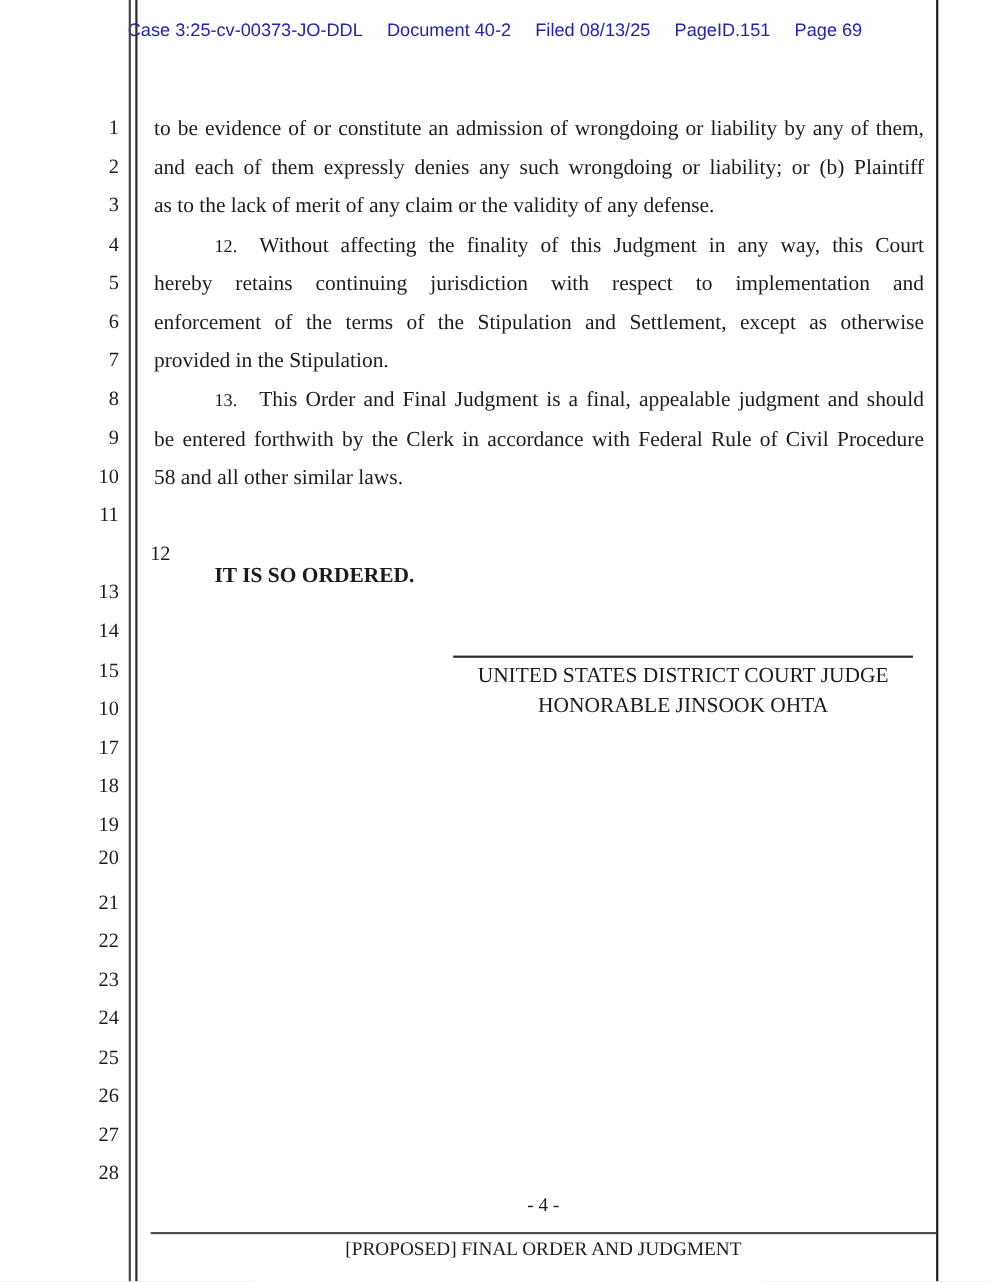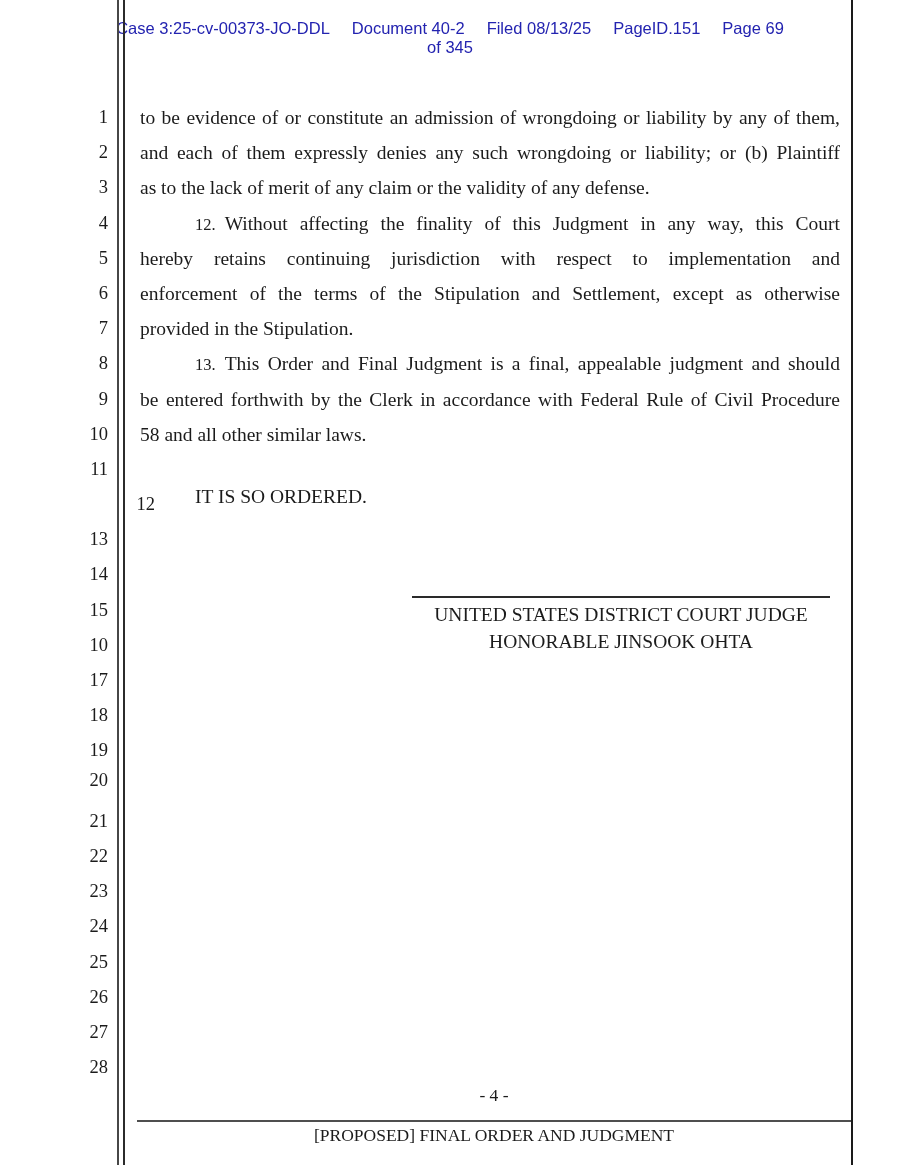--- a/index.html
+++ b/index.html
@@ -40,21 +40,21 @@
   
   .body-line {
     position:absolute; left:140px; width:700px;
     font-size:19.5px; line-height:35.19px;
     white-space:normal;
     box-sizing:border-box;
     z-index:3;
   }
   .body-line.justify { text-align:justify; text-align-last:justify; }
   .body-line.indent  { padding-left:55px; }
-  .para-num { font-size:16.5px; margin-right:9px; }
+  .para-num { font-size:16.5px; margin-right:20px; }
 
   
   .dated-row {
     position:absolute; left:140px; top:557.5px; width:700px;
     font-size:20px; line-height:35.19px;
     padding-left:14px; box-sizing:border-box; z-index:3;
   }
   .blank-line {
     display:inline-block; width:153px; height:0.85em;
     border-bottom:2px solid #2a2a2a;
@@ -89,21 +89,20 @@
 
 <div class="page">
 
   <div class="hdr hdr1" id="header-line1">
       <span>Case 3:25-cv-00373-JO-DDL</span>
       <span>Document 40-2</span>
       <span>Filed 08/13/25</span>
       <span>PageID.151</span>
       <span>Page 69</span>
     </div>
-  <div class="hdr hdr2">of 345</div>
 
   <div class="rule-v rule-left-outer"></div>
   <div class="rule-v rule-left-inner"></div>
   <div class="rule-v rule-right"></div>
 
   <div id="rows">
       <div class="line-num" style="top: 100px;">1</div>
       <div class="line-num" style="top: 135.19px;">2</div>
       <div class="line-num" style="top: 170.38px;">3</div>
       <div class="line-num" style="top: 205.57px;">4</div>
@@ -134,21 +133,21 @@
       <div class="body-line justify" style="top: 100px;">to be evidence of or constitute an admission of wrongdoing or liability by any of them,</div>
       <div class="body-line justify" style="top: 135.19px;">and each of them expressly denies any such wrongdoing or liability; or (b) Plaintiff</div>
       <div class="body-line" style="top: 170.38px;">as to the lack of merit of any claim or the validity of any defense.</div>
       <div class="body-line justify indent" style="top: 205.57px;"><span class="para-num">12.</span>Without affecting the finality of this Judgment in any way, this Court</div>
       <div class="body-line justify" style="top: 240.76px;">hereby retains continuing jurisdiction with respect to implementation and</div>
       <div class="body-line justify" style="top: 275.95px;">enforcement of the terms of the Stipulation and Settlement, except as otherwise</div>
       <div class="body-line" style="top: 311.14px;">provided in the Stipulation.</div>
       <div class="body-line justify indent" style="top: 346.33px;"><span class="para-num">13.</span>This Order and Final Judgment is a final, appealable judgment and should</div>
       <div class="body-line justify" style="top: 381.52px;">be entered forthwith by the Clerk in accordance with Federal Rule of Civil Procedure</div>
       <div class="body-line" style="top: 416.71px;">58 and all other similar laws.</div>
-      <div class="body-line indent" style="top: 479px;">IT IS SO ORDERED.</div>
+      <div class="body-line indent" style="top: 506px; font-weight: bold;">IT IS SO ORDERED.</div>
     </div>
 
 
   <div class="sig-block">
     <div>UNITED STATES DISTRICT COURT JUDGE</div>
     <div>HONORABLE JINSOOK OHTA</div>
   </div>
 
   <div class="page-num">- 4 -</div>
   <div class="footer-rule"></div>

